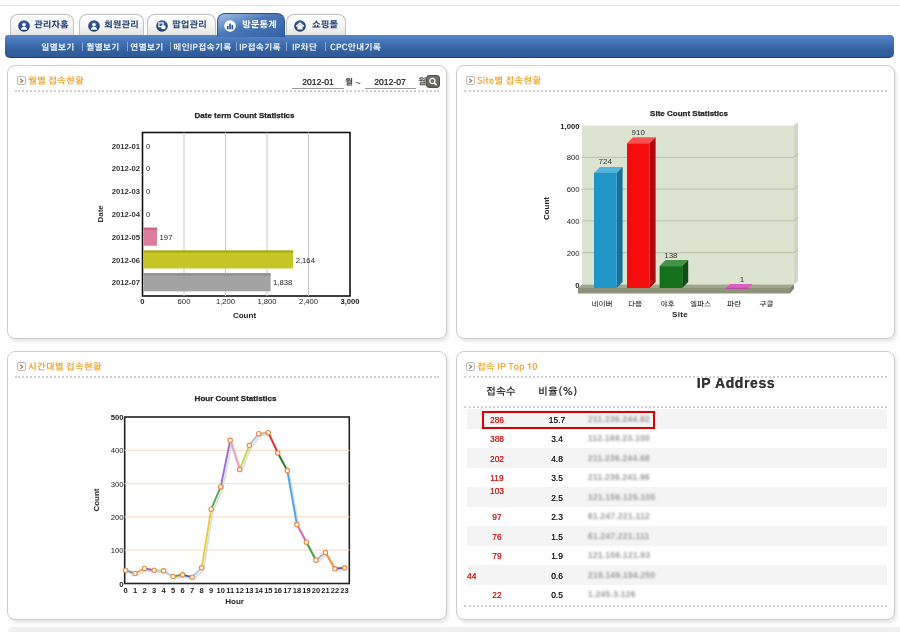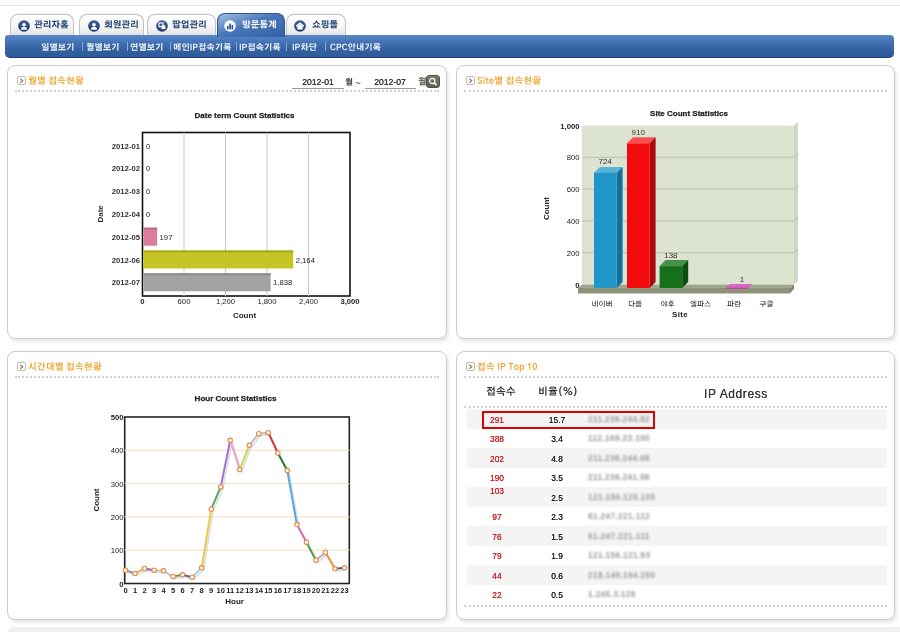--- a/index.html
+++ b/index.html
@@ -346,56 +346,56 @@
     <circle cx="327.9" cy="217.8" r="2.2" fill="#fff" stroke="#e8863c" stroke-width="1.1"></circle>
     <circle cx="337.5" cy="216.8" r="2.2" fill="#fff" stroke="#e8863c" stroke-width="1.1"></circle>
   </svg>
 <div class="abs" style="left:456px;top:351px;width:439px;height:269px">
     <svg style="position:absolute;left:29.6px;top:32.7px;overflow:visible" width="31.7" height="14.2">
       <path transform="translate(0,10.78)" d="M2.2 0.8V-3H3.4V-2.1H7.4V-3H8.6V0.8ZM3.4 -0.2H7.4V-1.2H3.4ZM5.7 -5.1V-6.2H7.4V-8.3H8.6V-3.3H7.4V-5.1ZM0.5 -3.8Q0.9 -4 1.3 -4.2Q1.6 -4.4 2 -4.7Q2.4 -5 2.7 -5.4Q2.9 -5.8 2.9 -6.2V-6.8H1.1V-7.8H6.1V-6.8H4.3V-6.2Q4.3 -5.9 4.5 -5.5Q4.7 -5.1 5.1 -4.8Q5.5 -4.5 5.8 -4.3Q6.1 -4.1 6.4 -4L5.8 -3.2Q5.2 -3.4 4.6 -3.9Q3.9 -4.4 3.6 -4.8Q3.3 -4.3 2.6 -3.8Q1.9 -3.3 1.2 -3ZM11.5 -1.1V-2H18V0.9H16.8V-1.1ZM10.4 -2.9V-3.9H14.2V-5.3H15.4V-3.9H19.3V-2.9ZM10.9 -5.6Q11.7 -5.8 12.4 -6.2Q13.1 -6.5 13.7 -7Q14.2 -7.5 14.2 -8V-8.2H15.5V-8Q15.5 -7.5 16 -7Q16.6 -6.5 17.3 -6.2Q18 -5.8 18.8 -5.6L18.3 -4.7Q17.4 -4.9 16.4 -5.5Q15.4 -6 14.9 -6.6Q14.3 -6 13.4 -5.5Q12.4 -5 11.4 -4.7ZM20.3 -2V-3.1H29.2V-2H25.4V0.9H24.2V-2ZM20.8 -4.8Q21.4 -5 22 -5.2Q22.5 -5.5 23.1 -5.9Q23.6 -6.2 23.9 -6.7Q24.2 -7.2 24.2 -7.7V-8.2H25.4V-7.7Q25.4 -7.2 25.7 -6.7Q26.1 -6.3 26.6 -5.9Q27.1 -5.5 27.7 -5.2Q28.2 -5 28.9 -4.8L28.2 -3.9Q27.3 -4.2 26.3 -4.8Q25.3 -5.4 24.8 -6.1Q24.4 -5.4 23.4 -4.8Q22.4 -4.1 21.4 -3.9Z" fill="#333"></path>
     </svg>
     <svg style="position:absolute;left:81.6px;top:32.7px;overflow:visible" width="41.7" height="14.2">
       <path transform="translate(0,10.78)" d="M7.3 0.9V-8.3H8.5V0.9ZM1.2 -0.9V-7.6H2.4V-5.4H4.5V-7.6H5.7V-0.9ZM2.4 -1.9H4.5V-4.3H2.4ZM11.6 0.8V-1.6H16.9V-2.2H11.6V-3.2H18.1V-0.8H12.8V-0.2H18.3V0.8ZM10.4 -3.9V-4.9H19.3V-3.9H17V-2.7H15.8V-3.9H13.9V-2.7H12.7V-3.9ZM11.3 -6.8Q11.3 -7.3 11.8 -7.6Q12.4 -8 13.1 -8.1Q13.9 -8.2 14.8 -8.2Q15.8 -8.2 16.6 -8.1Q17.3 -8 17.8 -7.6Q18.4 -7.3 18.4 -6.8Q18.4 -6.3 17.8 -5.9Q17.3 -5.6 16.6 -5.5Q15.8 -5.3 14.8 -5.3Q13.3 -5.3 12.3 -5.7Q11.3 -6 11.3 -6.8ZM12.7 -6.8Q12.7 -6.2 14.8 -6.2Q17 -6.2 17 -6.8Q17 -7.3 14.8 -7.3Q12.7 -7.3 12.7 -6.8ZM21.2 -3.6Q21.2 -6.4 23 -8.8L23.9 -8.3Q23.2 -7.2 23 -6.7Q22.4 -5.4 22.4 -3.6Q22.4 -2.2 22.8 -1.1Q23.1 -0.1 23.9 1L23 1.5Q22.1 0.4 21.7 -0.9Q21.2 -2.1 21.2 -3.6ZM30.2 -1.7Q30.2 -2.6 30.8 -3.1Q31.4 -3.7 32.3 -3.7Q33.2 -3.7 33.8 -3.1Q34.4 -2.6 34.4 -1.7Q34.4 -0.9 33.8 -0.4Q33.2 0.2 32.3 0.2Q31.4 0.2 30.8 -0.4Q30.2 -0.9 30.2 -1.7ZM31.4 -1.7Q31.4 -1.3 31.7 -1Q31.9 -0.7 32.3 -0.7Q32.7 -0.7 32.9 -1Q33.2 -1.3 33.2 -1.7Q33.2 -2.2 32.9 -2.5Q32.7 -2.7 32.3 -2.7Q31.9 -2.7 31.6 -2.5Q31.4 -2.2 31.4 -1.7ZM25.3 -5.8Q25.3 -6.7 25.9 -7.2Q26.5 -7.7 27.4 -7.7Q28.3 -7.7 28.9 -7.2Q29.4 -6.7 29.4 -5.8Q29.4 -5 28.9 -4.4Q28.3 -3.9 27.4 -3.9Q26.5 -3.9 25.9 -4.5Q25.3 -5 25.3 -5.8ZM26.5 -5.8Q26.5 -5.4 26.7 -5.1Q27 -4.8 27.4 -4.8Q27.8 -4.8 28 -5.1Q28.3 -5.4 28.3 -5.8Q28.3 -6.3 28 -6.6Q27.8 -6.8 27.4 -6.8Q27 -6.8 26.7 -6.6Q26.5 -6.3 26.5 -5.8ZM26.5 0 31.9 -7.6H33.1L27.8 0ZM35.8 1Q36.6 -0.2 36.9 -1.2Q37.2 -2.3 37.2 -3.6Q37.2 -4.5 37.1 -5.1Q37 -5.8 36.8 -6.4Q36.6 -7 36.4 -7.4Q36.2 -7.7 35.8 -8.3L36.7 -8.8Q37.5 -7.7 38 -6.5Q38.5 -5.3 38.5 -3.6Q38.5 -2.1 38 -0.8Q37.5 0.4 36.7 1.5Z" fill="#333"></path>
     </svg>
-    <div class="abs soft" style="left:180px;top:36px;width:200px;text-align:center;font-size:12px;font-weight:normal;color:#333;letter-spacing:0.6px">IP Address</div>
+    <div class="abs soft" style="left:180px;top:24px;width:200px;text-align:center;font-size:14px;font-weight:bold;color:#333;letter-spacing:0.6px">IP Address</div>
     <div class="dot" style="left:8px;top:55px;width:423px"></div>
     <div class="abs" style="left:11px;top:58.0px;width:420px;height:19.5px;background:#f4f4f4;"></div>
-    <div class="abs soft" style="left:11px;top:63.8px;width:60px;text-align:center;font-size:8.4px;color:#cc2222">291</div>
+    <div class="abs soft" style="left:11px;top:63.8px;width:60px;text-align:center;font-size:8.4px;color:#cc2222">286</div>
     <div class="abs soft" style="left:71px;top:63.8px;width:60px;text-align:center;font-size:8.4px;color:#222">15.7</div>
     <div class="abs" style="left:132px;top:63.5px;font-size:8.2px;font-weight:bold;color:#989898;filter:blur(1.2px);letter-spacing:0.4px">211.236.244.82</div>
     <div class="abs" style="left:11px;top:77.5px;width:420px;height:19.5px;"></div>
     <div class="abs soft" style="left:11px;top:83.3px;width:60px;text-align:center;font-size:8.4px;color:#cc2222">388</div>
     <div class="abs soft" style="left:71px;top:83.3px;width:60px;text-align:center;font-size:8.4px;color:#222">3.4</div>
     <div class="abs" style="left:132px;top:83.0px;font-size:8.2px;font-weight:bold;color:#989898;filter:blur(1.2px);letter-spacing:0.4px">112.169.23.100</div>
     <div class="abs" style="left:11px;top:97.0px;width:420px;height:19.5px;background:#f4f4f4;"></div>
     <div class="abs soft" style="left:11px;top:102.8px;width:60px;text-align:center;font-size:8.4px;color:#cc2222">202</div>
     <div class="abs soft" style="left:71px;top:102.8px;width:60px;text-align:center;font-size:8.4px;color:#222">4.8</div>
     <div class="abs" style="left:132px;top:102.5px;font-size:8.2px;font-weight:bold;color:#989898;filter:blur(1.2px);letter-spacing:0.4px">211.236.244.68</div>
     <div class="abs" style="left:11px;top:116.5px;width:420px;height:19.5px;"></div>
-    <div class="abs soft" style="left:11px;top:122.3px;width:60px;text-align:center;font-size:8.4px;color:#cc2222">190</div>
+    <div class="abs soft" style="left:11px;top:122.3px;width:60px;text-align:center;font-size:8.4px;color:#cc2222">119</div>
     <div class="abs soft" style="left:71px;top:122.3px;width:60px;text-align:center;font-size:8.4px;color:#222">3.5</div>
     <div class="abs" style="left:132px;top:122.0px;font-size:8.2px;font-weight:bold;color:#989898;filter:blur(1.2px);letter-spacing:0.4px">211.236.241.96</div>
     <div class="abs" style="left:11px;top:136.0px;width:420px;height:19.5px;background:#f4f4f4;"></div>
     <div class="abs soft" style="left:11px;top:135px;width:60px;text-align:center;font-size:8.4px;color:#cc2222">103</div>
     <div class="abs soft" style="left:71px;top:141.8px;width:60px;text-align:center;font-size:8.4px;color:#222">2.5</div>
     <div class="abs" style="left:132px;top:141.5px;font-size:8.2px;font-weight:bold;color:#989898;filter:blur(1.2px);letter-spacing:0.4px">121.156.125.105</div>
     <div class="abs" style="left:11px;top:155.5px;width:420px;height:19.5px;"></div>
     <div class="abs soft" style="left:11px;top:161.3px;width:60px;text-align:center;font-size:8.4px;color:#cc2222">97</div>
     <div class="abs soft" style="left:71px;top:161.3px;width:60px;text-align:center;font-size:8.4px;color:#222">2.3</div>
     <div class="abs" style="left:132px;top:161.0px;font-size:8.2px;font-weight:bold;color:#989898;filter:blur(1.2px);letter-spacing:0.4px">61.247.221.112</div>
     <div class="abs" style="left:11px;top:175.0px;width:420px;height:19.5px;background:#f4f4f4;"></div>
     <div class="abs soft" style="left:11px;top:180.8px;width:60px;text-align:center;font-size:8.4px;color:#cc2222">76</div>
     <div class="abs soft" style="left:71px;top:180.8px;width:60px;text-align:center;font-size:8.4px;color:#222">1.5</div>
     <div class="abs" style="left:132px;top:180.5px;font-size:8.2px;font-weight:bold;color:#989898;filter:blur(1.2px);letter-spacing:0.4px">61.247.221.111</div>
     <div class="abs" style="left:11px;top:194.5px;width:420px;height:19.5px;"></div>
     <div class="abs soft" style="left:11px;top:200.3px;width:60px;text-align:center;font-size:8.4px;color:#cc2222">79</div>
     <div class="abs soft" style="left:71px;top:200.3px;width:60px;text-align:center;font-size:8.4px;color:#222">1.9</div>
     <div class="abs" style="left:132px;top:200.0px;font-size:8.2px;font-weight:bold;color:#989898;filter:blur(1.2px);letter-spacing:0.4px">121.156.121.93</div>
     <div class="abs" style="left:11px;top:214.0px;width:420px;height:19.5px;background:#f4f4f4;"></div>
-    <div class="abs soft" style="left:11px;top:219.8px;width:60px;text-align:center;font-size:8.4px;color:#cc2222">44</div>
+    <div class="abs soft" style="left:11px;top:219.8px;width:60px;font-size:8.4px;color:#cc2222">44</div>
     <div class="abs soft" style="left:71px;top:219.8px;width:60px;text-align:center;font-size:8.4px;color:#222">0.6</div>
     <div class="abs" style="left:132px;top:219.5px;font-size:8.2px;font-weight:bold;color:#989898;filter:blur(1.2px);letter-spacing:0.4px">218.149.194.250</div>
     <div class="abs" style="left:11px;top:233.5px;width:420px;height:19.5px;"></div>
     <div class="abs soft" style="left:11px;top:239.3px;width:60px;text-align:center;font-size:8.4px;color:#cc2222">22</div>
     <div class="abs soft" style="left:71px;top:239.3px;width:60px;text-align:center;font-size:8.4px;color:#222">0.5</div>
     <div class="abs" style="left:132px;top:239.0px;font-size:8.2px;font-weight:bold;color:#989898;filter:blur(1.2px);letter-spacing:0.4px">1.245.3.126</div>
     <div class="abs" style="left:25.9px;top:59.5px;width:173px;height:18.3px;border:2px solid #dd0000"></div>
     <div class="dot" style="left:8px;top:254px;width:423px"></div>
   </div>
 <div class="abs" style="left:8px;top:627px;width:892px;height:5px;background:#efefef;border-radius:6px 0 0 0"></div>

